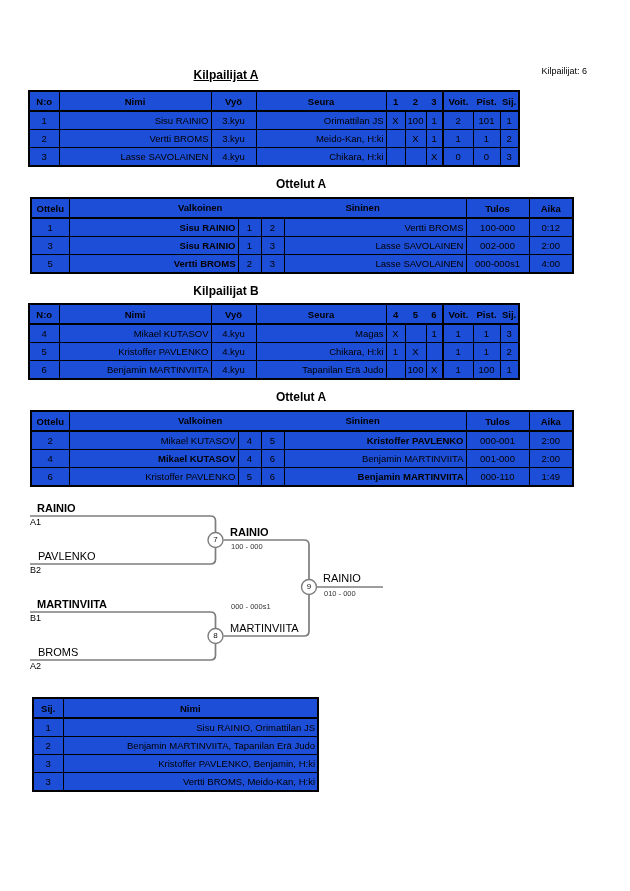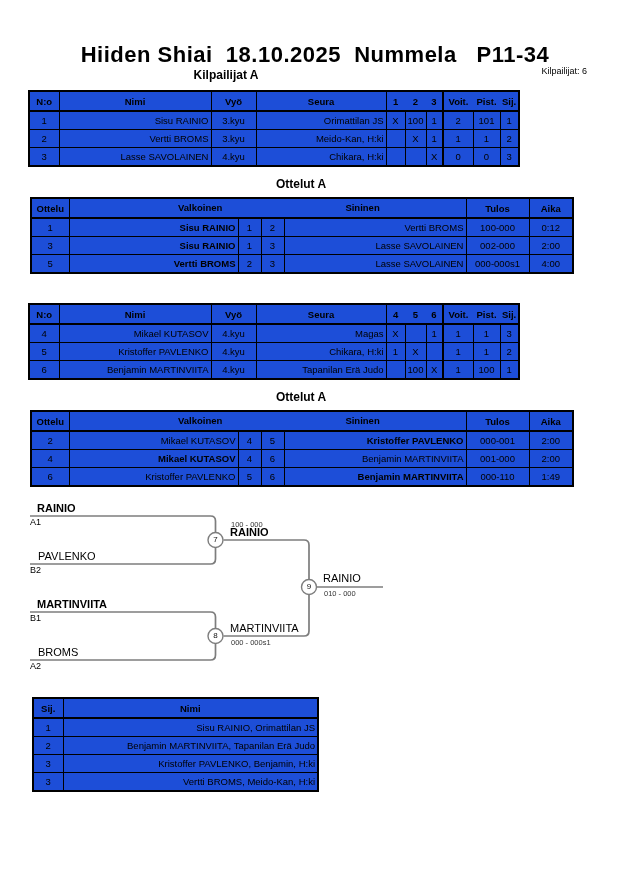--- a/index.html
+++ b/index.html
@@ -25,23 +25,22 @@
   .bk-score{position:absolute;font-size:7.5px;color:#333;white-space:nowrap;}
   .bk-node{position:absolute;width:16px;height:16px;line-height:16px;text-align:center;
         font-size:8px;color:#111;}
   svg.bracket{position:absolute;left:0;top:0;pointer-events:none;}
 </style>
 </head>
 <body>
 
 <div class="page">
 
-  <div class="main-title">Hiiden Shiai  18.10.2025  Nummela   P11-34</div>
-
-  <div class="sec-title" style="top:68px;left:0;width:452px;">Kilpailijat A</div>
+
+  <div class="sec-title" style="top:68px;left:0;width:452px;text-decoration:underline;">Kilpailijat A</div>
   <div class="small-label" style="top:66px;right:43px;">Kilpailijat: 6</div>
 
   <table style="top:90px;left:28px;width:490px;">
     <colgroup>
         <col style="width:30px">
         <col style="width:152px">
         <col style="width:45px">
         <col style="width:130px">
         <col style="width:19px">
         <col style="width:21px">
@@ -147,20 +146,21 @@
       <td class="l b">Vertti BROMS</td>
       <td>2</td>
       <td>3</td>
       <td class="l">Lasse SAVOLAINEN</td>
       <td>000-000s1</td>
       <td>4:00</td>
     </tr>
   </tbody>
     </table>
 
+  <div class="sec-title" style="top:284px;left:0;width:452px;">Kilpailijat B</div>
 
   <table style="top:303px;left:28px;width:490px;">
     <colgroup>
         <col style="width:30px">
         <col style="width:152px">
         <col style="width:45px">
         <col style="width:130px">
         <col style="width:19px">
         <col style="width:21px">
         <col style="width:17px">
@@ -293,25 +293,25 @@
   <div class="bk-seed" style="left:30px;top:517px;">A1</div>
   <div class="bk-name" style="left:38px;top:550px;">PAVLENKO</div>
   <div class="bk-seed" style="left:30px;top:565px;">B2</div>
   <div class="bk-name b" style="left:37px;top:598px;">MARTINVIITA</div>
   <div class="bk-seed" style="left:30px;top:613px;">B1</div>
   <div class="bk-name" style="left:38px;top:646px;">BROMS</div>
   <div class="bk-seed" style="left:30px;top:661px;">A2</div>
 
   <div class="bk-node" style="left:207.5px;top:532px;">7</div>
   <div class="bk-name b" style="left:230px;top:526px;">RAINIO</div>
-  <div class="bk-score" style="left:231px;top:520px;">100 - 000</div>
+  <div class="bk-score" style="left:231px;top:542px;">100 - 000</div>
 
   <div class="bk-node" style="left:207.5px;top:628px;">8</div>
   <div class="bk-name" style="left:230px;top:622px;">MARTINVIITA</div>
-  <div class="bk-score" style="left:231px;top:638px;">000 - 000s1</div>
+  <div class="bk-score" style="left:231px;top:602px;">000 - 000s1</div>
 
   <div class="bk-node" style="left:301px;top:579px;">9</div>
   <div class="bk-name" style="left:323px;top:572px;">RAINIO</div>
   <div class="bk-score" style="left:324px;top:589px;">010 - 000</div>
 
 
   <table style="top:697px;left:32px;width:285px;">
     <colgroup>
         <col style="width:30px">
         <col style="width:255px">

